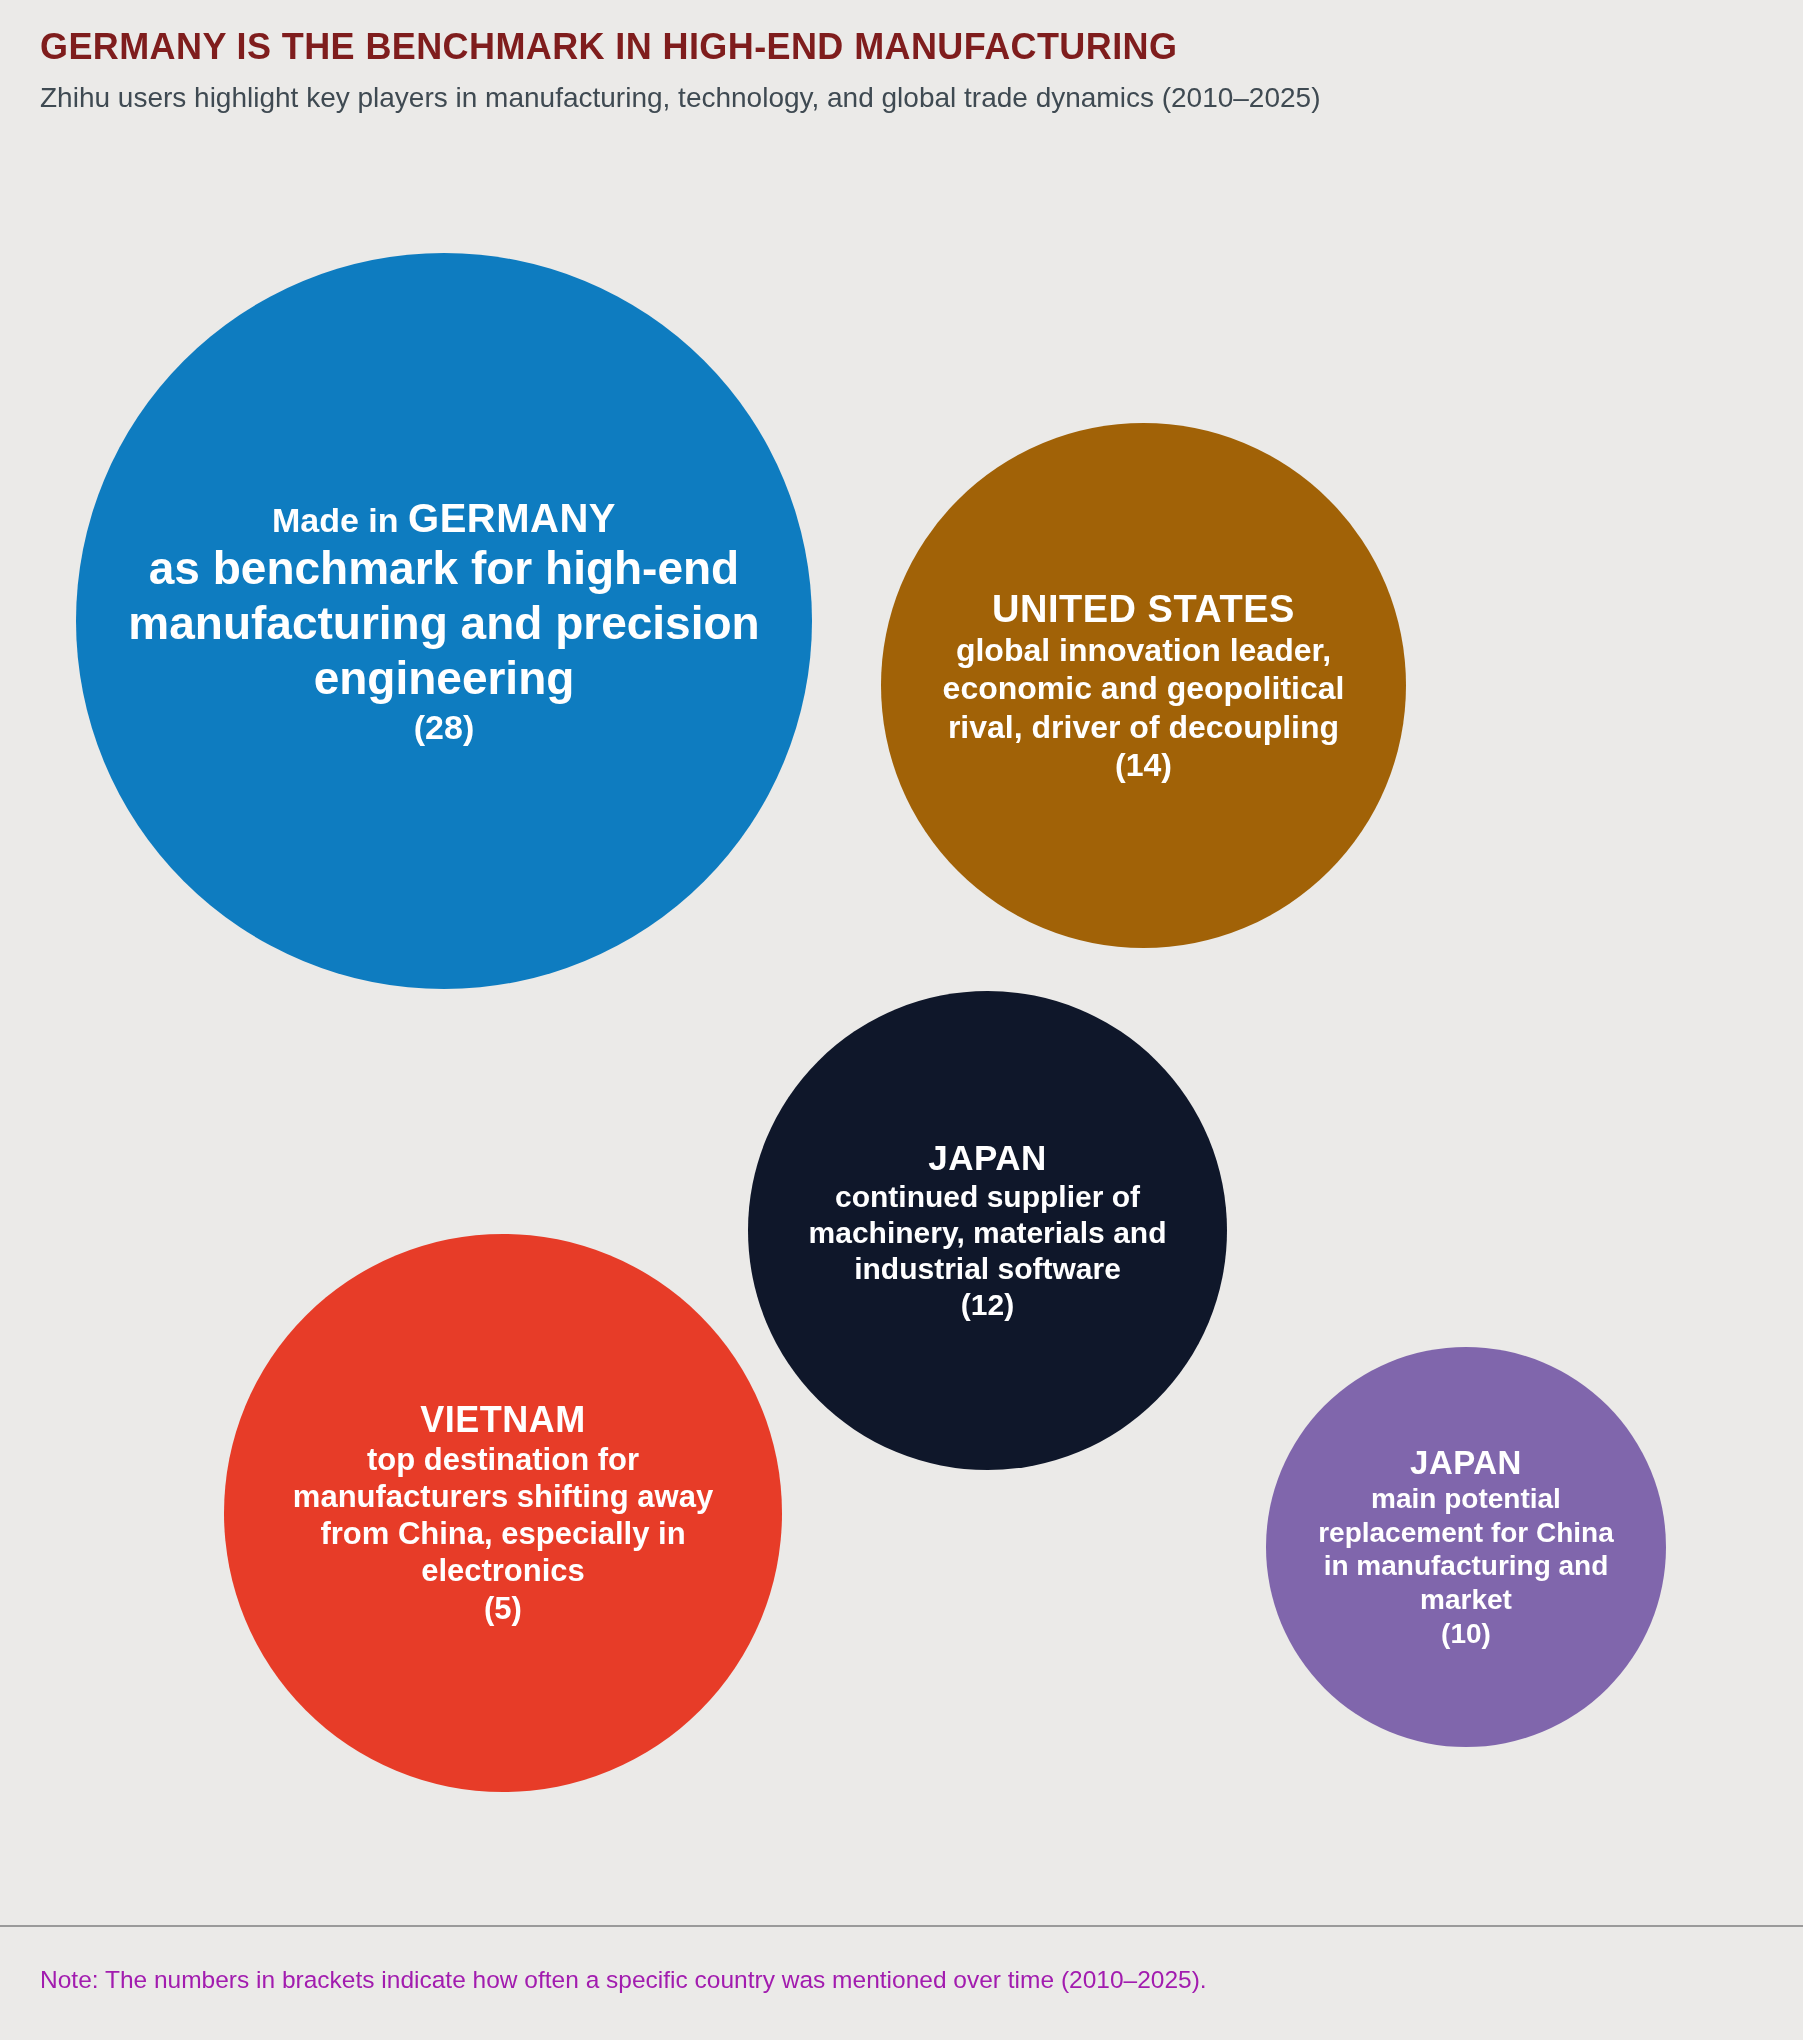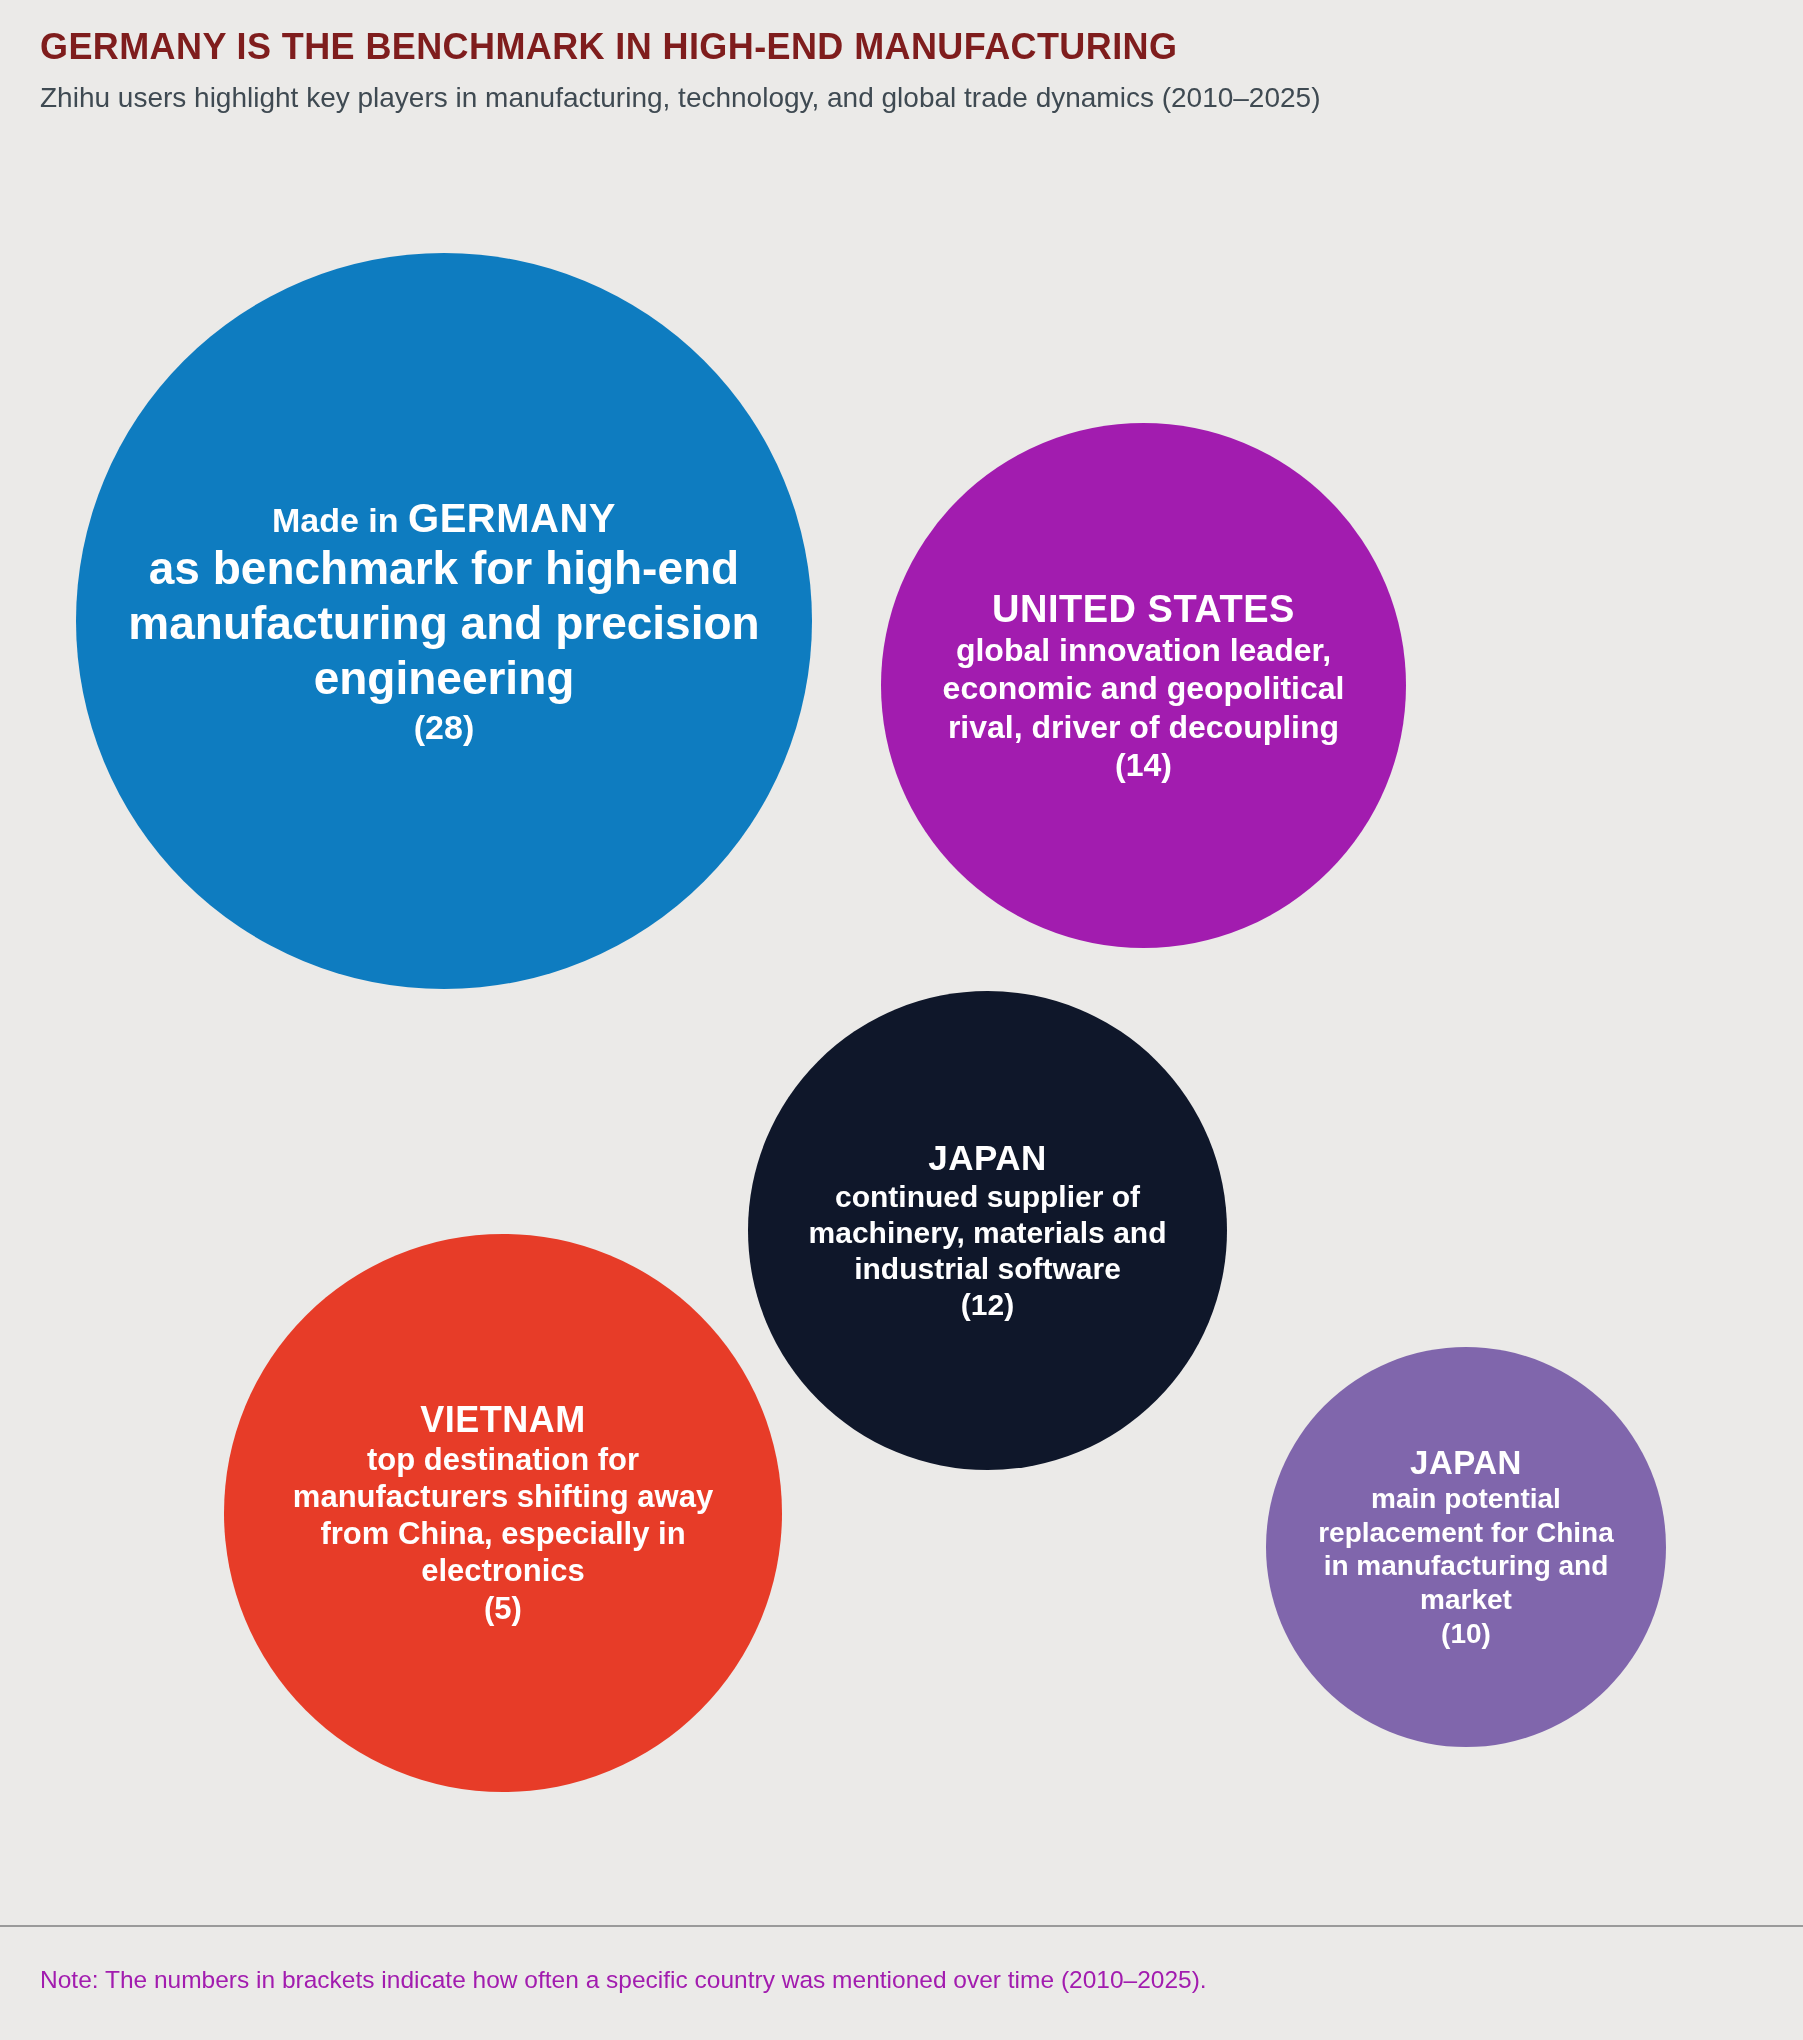--- a/index.html
+++ b/index.html
@@ -149,21 +149,21 @@
   <div class="bubble-field">
 
     <div class="bubble b-germany" style="width: 736px; height: 736px; left: 76px; top: 253px; background: rgb(14, 124, 192);">
       <p class="bubble-title"><span>Made in </span><span class="big">GERMANY</span></p>
       <p class="bubble-desc">as benchmark for high-end
 manufacturing and precision
 engineering</p>
       <p class="bubble-count">(28)</p>
     </div>
 
-    <div class="bubble b-us" style="width: 525px; height: 525px; left: 881px; top: 423px; background: #a21caf;">
+    <div class="bubble b-us" style="width: 525px; height: 525px; left: 881px; top: 423px; background: #a16207;">
       <p class="bubble-title">UNITED STATES</p>
       <p class="bubble-desc">global innovation leader,
 economic and geopolitical
 rival, driver of decoupling</p>
       <p class="bubble-count">(14)</p>
     </div>
 
     <div class="bubble b-vietnam" style="width: 558px; height: 558px; left: 224px; top: 1234px; background: rgb(231, 60, 40);">
       <p class="bubble-title">VIETNAM</p>
       <p class="bubble-desc">top destination for

